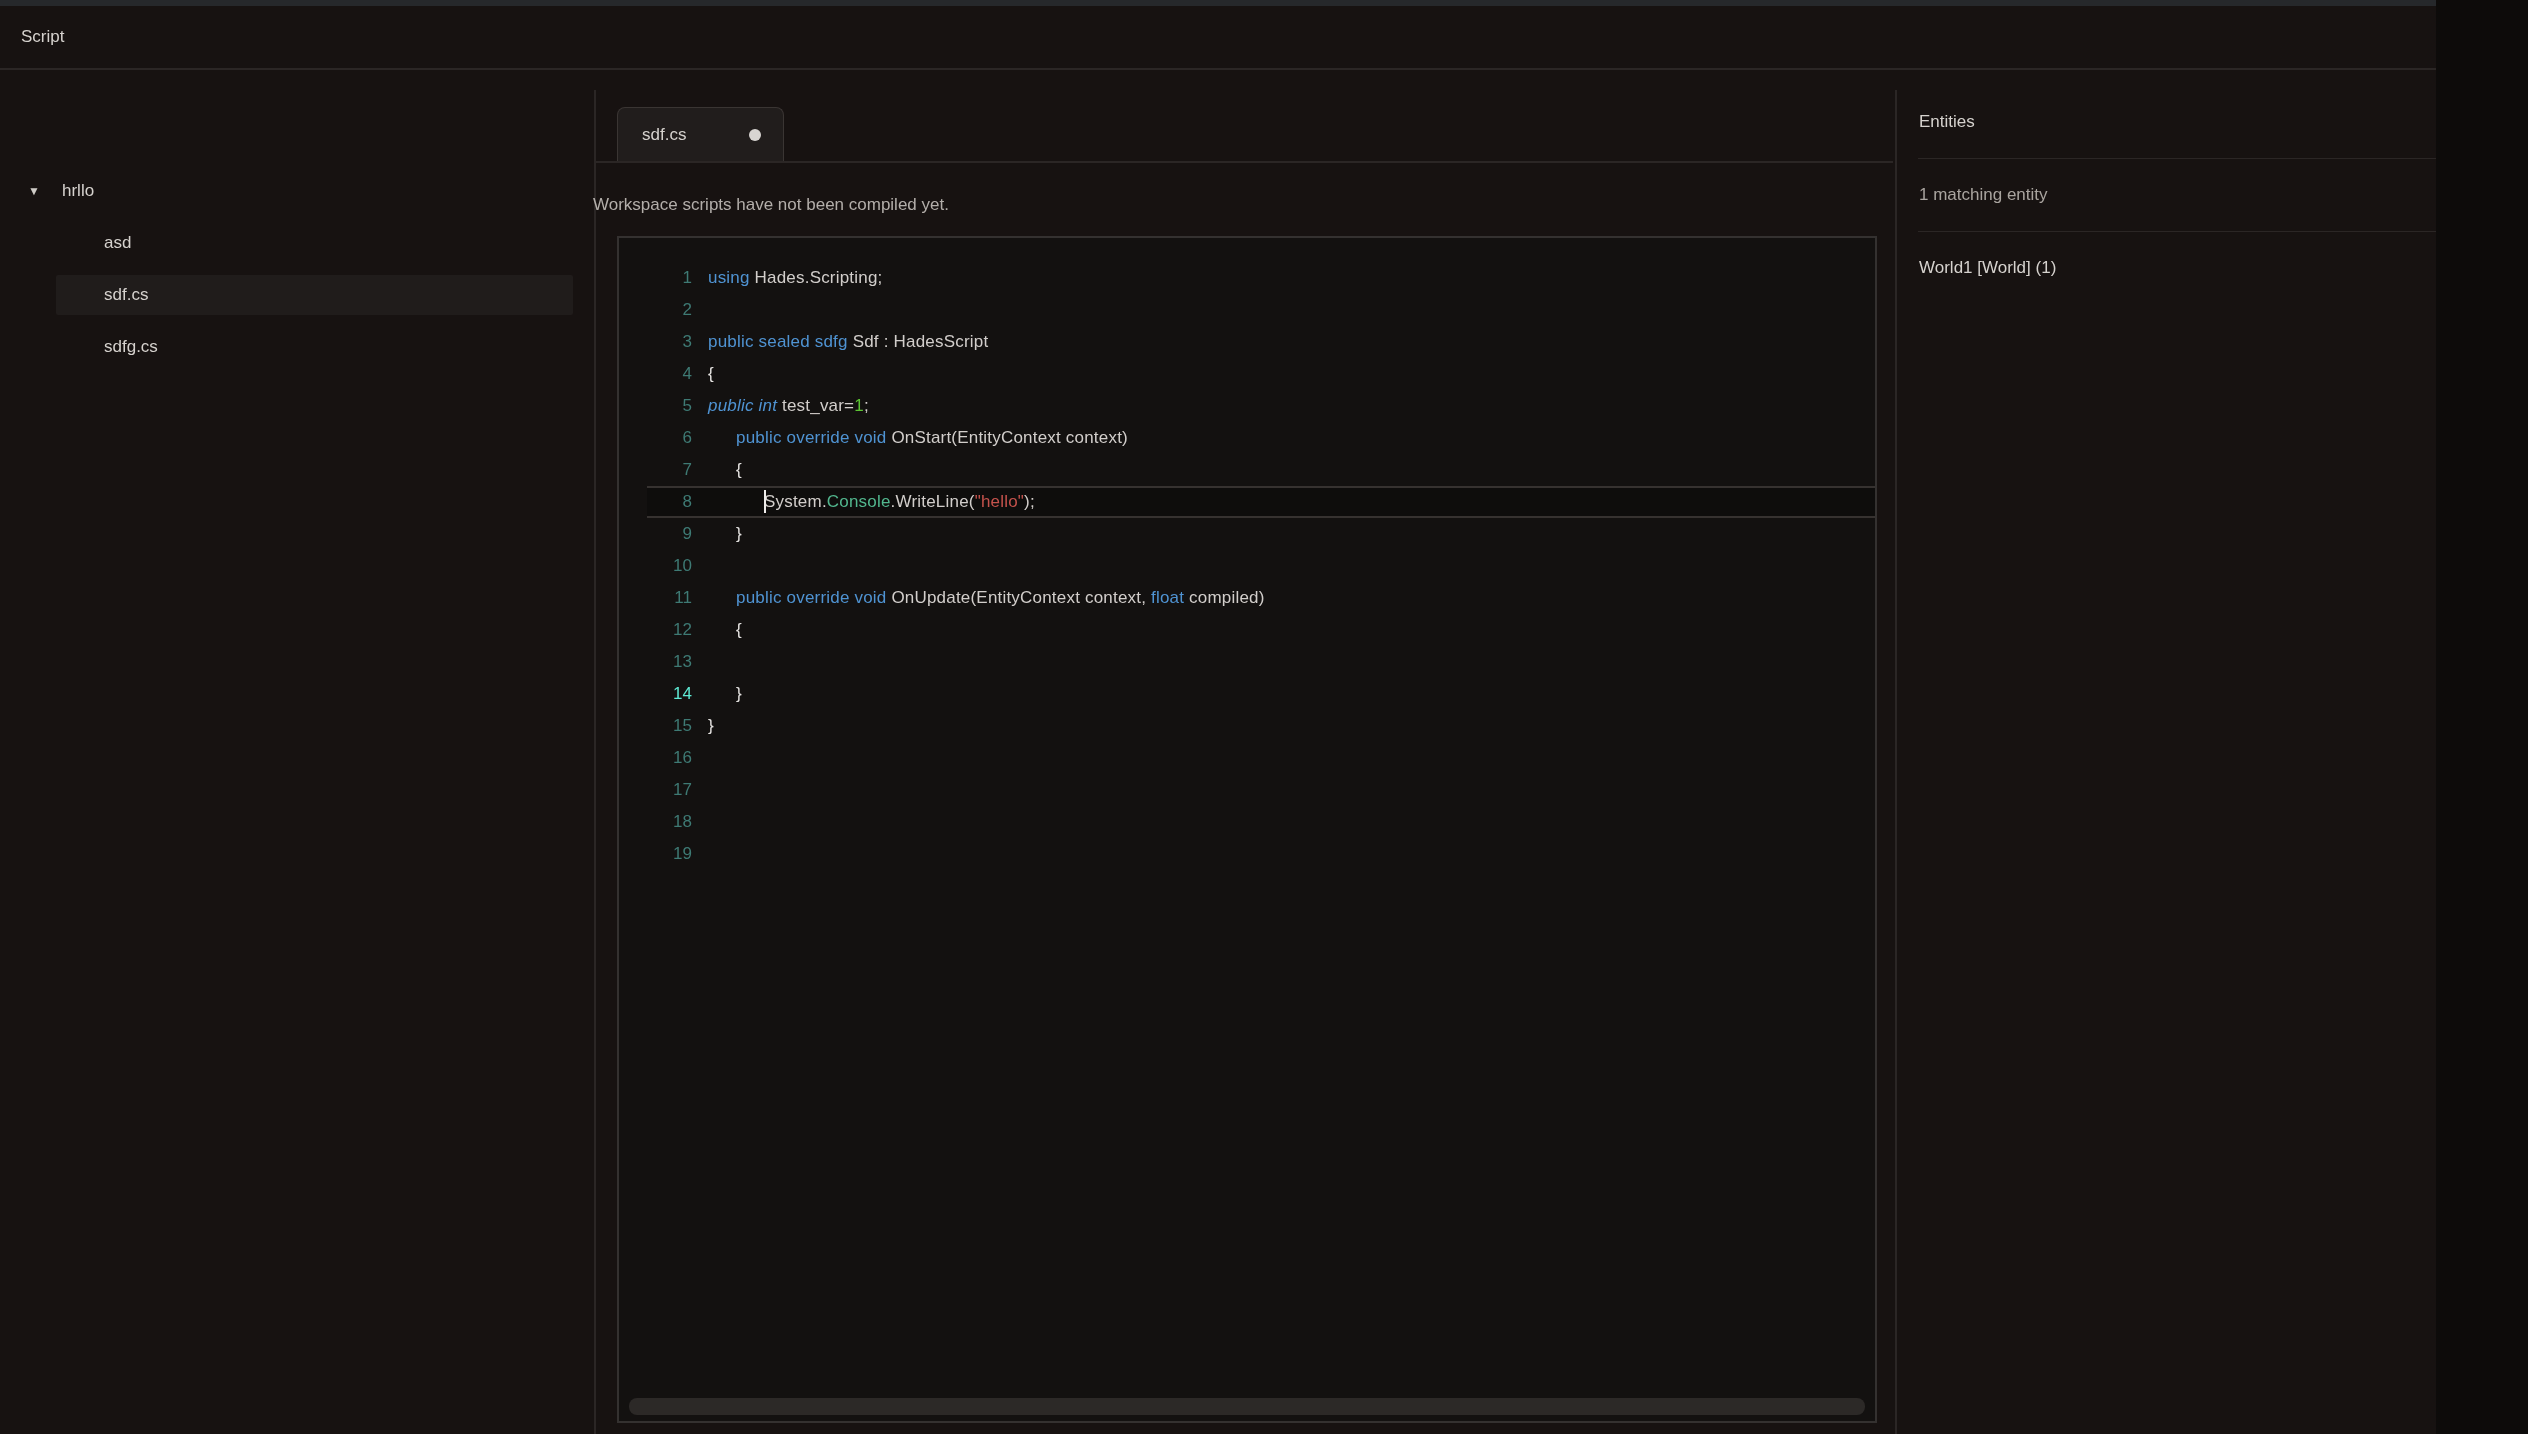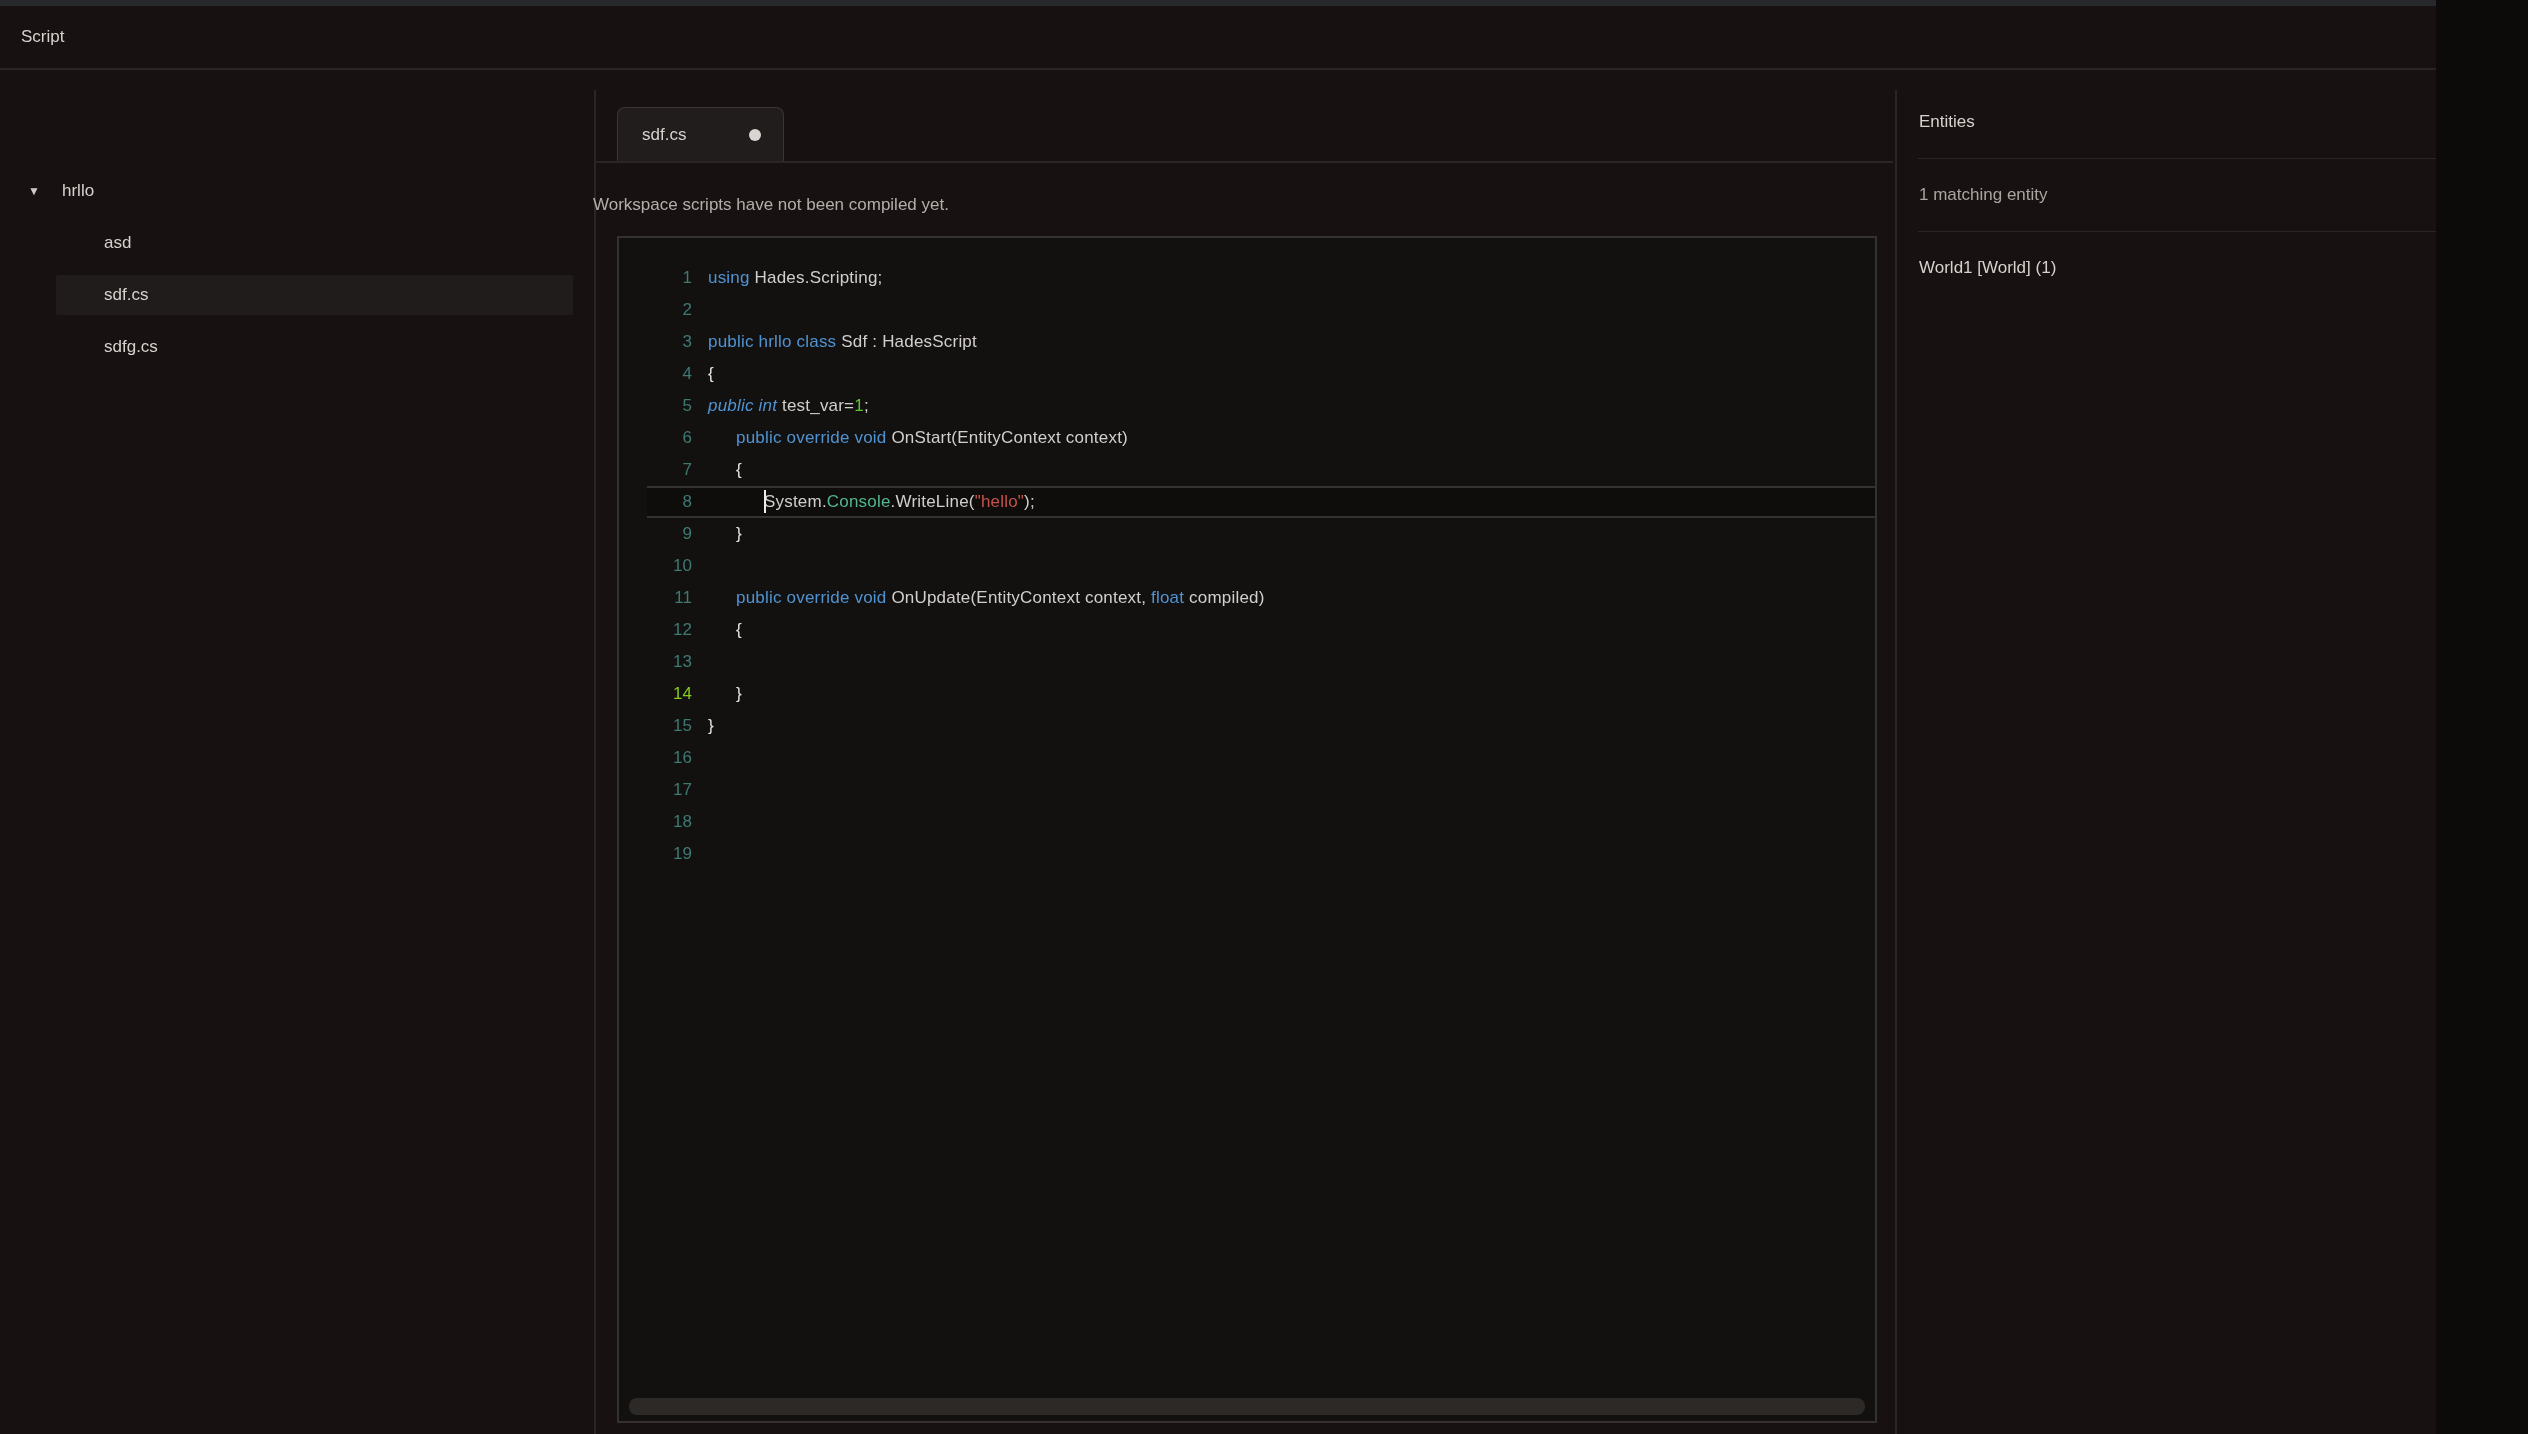--- a/index.html
+++ b/index.html
@@ -119,21 +119,21 @@
         <div class="code-line">
           <span class="ln" style="color: rgb(62, 122, 116);">1</span>
           <span class="code-text" style="padding-left: 0px;"><span style="color: rgb(79, 147, 210);">using</span><span style="color: rgb(210, 206, 203);"> Hades.Scripting;</span></span>
         </div>
         <div class="code-line">
           <span class="ln" style="color: rgb(62, 122, 116);">2</span>
           <span class="code-text" style="padding-left: 0px;"></span>
         </div>
         <div class="code-line">
           <span class="ln" style="color: rgb(62, 122, 116);">3</span>
-          <span class="code-text" style="padding-left: 0px;"><span style="color: rgb(79, 147, 210);">public hrllo class</span><span style="color: rgb(210, 206, 203);"> Sdf : HadesScript</span></span>
+          <span class="code-text" style="padding-left: 0px;"><span style="color: rgb(79, 147, 210);">public sealed sdfg</span><span style="color: rgb(210, 206, 203);"> Sdf : HadesScript</span></span>
         </div>
         <div class="code-line">
           <span class="ln" style="color: rgb(62, 122, 116);">4</span>
           <span class="code-text" style="padding-left: 0px;"><span style="color: rgb(229, 227, 225);">{</span></span>
         </div>
         <div class="code-line">
           <span class="ln" style="color: rgb(62, 122, 116);">5</span>
           <span class="code-text" style="padding-left: 0px;"><span style="color: rgb(79, 147, 210); font-style: italic;">public int</span><span style="color: rgb(210, 206, 203);"> test_var=</span><span style="color: rgb(92, 196, 51);">1</span><span style="color: rgb(210, 206, 203);">;</span></span>
         </div>
         <div class="code-line">
@@ -162,21 +162,21 @@
         </div>
         <div class="code-line">
           <span class="ln" style="color: rgb(62, 122, 116);">12</span>
           <span class="code-text" style="padding-left: 28px;"><span style="color: rgb(229, 227, 225);">{</span></span>
         </div>
         <div class="code-line">
           <span class="ln" style="color: rgb(62, 122, 116);">13</span>
           <span class="code-text" style="padding-left: 0px;"></span>
         </div>
         <div class="code-line">
-          <span class="ln" style="color: #84cc16;">14</span>
+          <span class="ln" style="color: #5eead4;">14</span>
           <span class="code-text" style="padding-left: 28px;"><span style="color: rgb(229, 227, 225);">}</span></span>
         </div>
         <div class="code-line">
           <span class="ln" style="color: rgb(62, 122, 116);">15</span>
           <span class="code-text" style="padding-left: 0px;"><span style="color: rgb(229, 227, 225);">}</span></span>
         </div>
         <div class="code-line">
           <span class="ln" style="color: rgb(62, 122, 116);">16</span>
           <span class="code-text" style="padding-left: 0px;"></span>
         </div>

